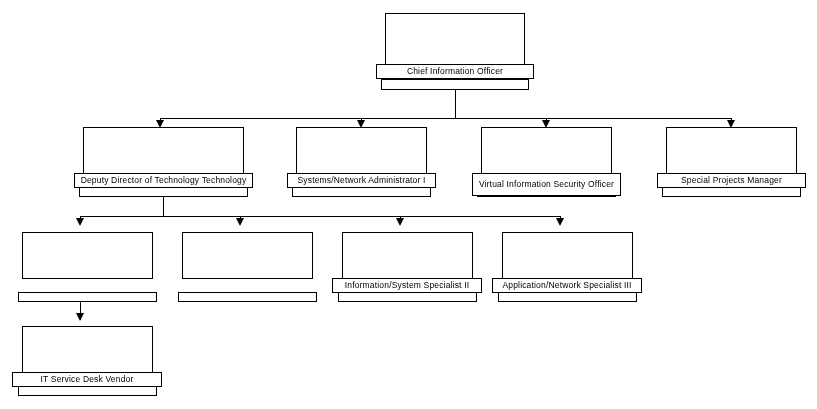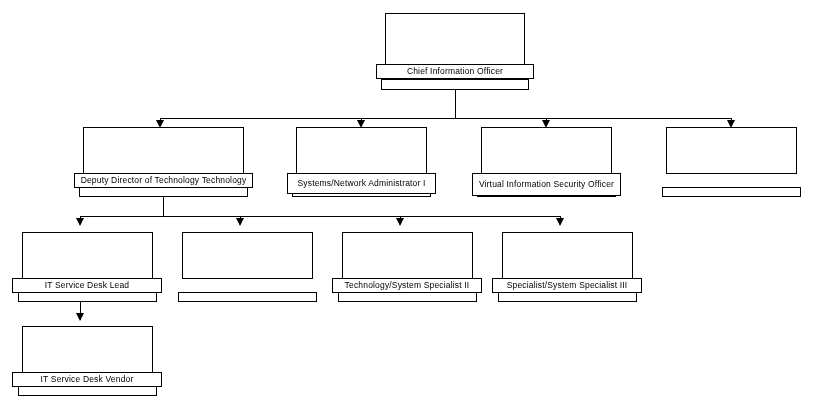--- a/index.html
+++ b/index.html
@@ -111,64 +111,64 @@
     <div class="screen" style="left:83px; top:127px; width:161px; height:47px;"></div>
     <div class="base" style="left:79px; top:187px; width:169px; height:10px;"></div>
     <div class="labelbar" style="left:74px; top:173px; width:179px; height:15px;">
       <span>Deputy Director of Technology Technology</span>
     </div>
   </div>
 
   <div class="node" style="left:0; top:0; width:817px; height:210px;">
     <div class="screen" style="left:296px; top:127px; width:131px; height:47px;"></div>
     <div class="base" style="left:292px; top:187px; width:139px; height:10px;"></div>
-    <div class="labelbar" style="left:287px; top:173px; width:149px; height:21px;">
+    <div class="labelbar" style="left:287px; top:173px; width:149px; height:15px;">
       <span>Systems/Network Administrator I</span>
     </div>
   </div>
 
   <div class="node" style="left:0; top:0; width:817px; height:210px;">
     <div class="screen" style="left:481px; top:127px; width:131px; height:47px;"></div>
     <div class="base" style="left:477px; top:187px; width:139px; height:10px;"></div>
     <div class="labelbar" style="left:472px; top:173px; width:149px; height:23px;">
       <span>Virtual Information Security Officer</span>
     </div>
   </div>
 
   <div class="node" style="left:0; top:0; width:817px; height:210px;">
     <div class="screen" style="left:666px; top:127px; width:131px; height:47px;"></div>
     <div class="base" style="left:662px; top:187px; width:139px; height:10px;"></div>
+    <div class="labelbar" style="left:657px; top:173px; width:149px; height:15px;">
+      <span>Special Projects Manager</span>
+    </div>
   </div>
 
   <div class="node" style="left:0; top:0; width:817px; height:310px;">
     <div class="screen" style="left:22px; top:232px; width:131px; height:47px;"></div>
     <div class="base" style="left:18px; top:292px; width:139px; height:10px;"></div>
-    <div class="labelbar" style="left:12px; top:278px; width:150px; height:15px;">
-      <span>IT Service Desk Lead</span>
-    </div>
   </div>
 
   <div class="node" style="left:0; top:0; width:817px; height:310px;">
     <div class="screen" style="left:182px; top:232px; width:131px; height:47px;"></div>
     <div class="base" style="left:178px; top:292px; width:139px; height:10px;"></div>
   </div>
 
   <div class="node" style="left:0; top:0; width:817px; height:310px;">
     <div class="screen" style="left:342px; top:232px; width:131px; height:47px;"></div>
     <div class="base" style="left:338px; top:292px; width:139px; height:10px;"></div>
     <div class="labelbar" style="left:332px; top:278px; width:150px; height:15px;">
-      <span>Technology/System Specialist II</span>
+      <span>Information/System Specialist II</span>
     </div>
   </div>
 
   <div class="node" style="left:0; top:0; width:817px; height:310px;">
     <div class="screen" style="left:502px; top:232px; width:131px; height:47px;"></div>
     <div class="base" style="left:498px; top:292px; width:139px; height:10px;"></div>
     <div class="labelbar" style="left:492px; top:278px; width:150px; height:15px;">
-      <span>Specialist/System Specialist III</span>
+      <span>Application/Network Specialist III</span>
     </div>
   </div>
 
   <div class="node" style="left:0; top:0; width:817px; height:350px;">
     <div class="screen" style="left:22px; top:326px; width:131px; height:47px;"></div>
     <div class="base" style="left:18px; top:386px; width:139px; height:10px;"></div>
     <div class="labelbar" style="left:12px; top:372px; width:150px; height:15px;">
       <span>IT Service Desk Vendor</span>
     </div>
   </div>

